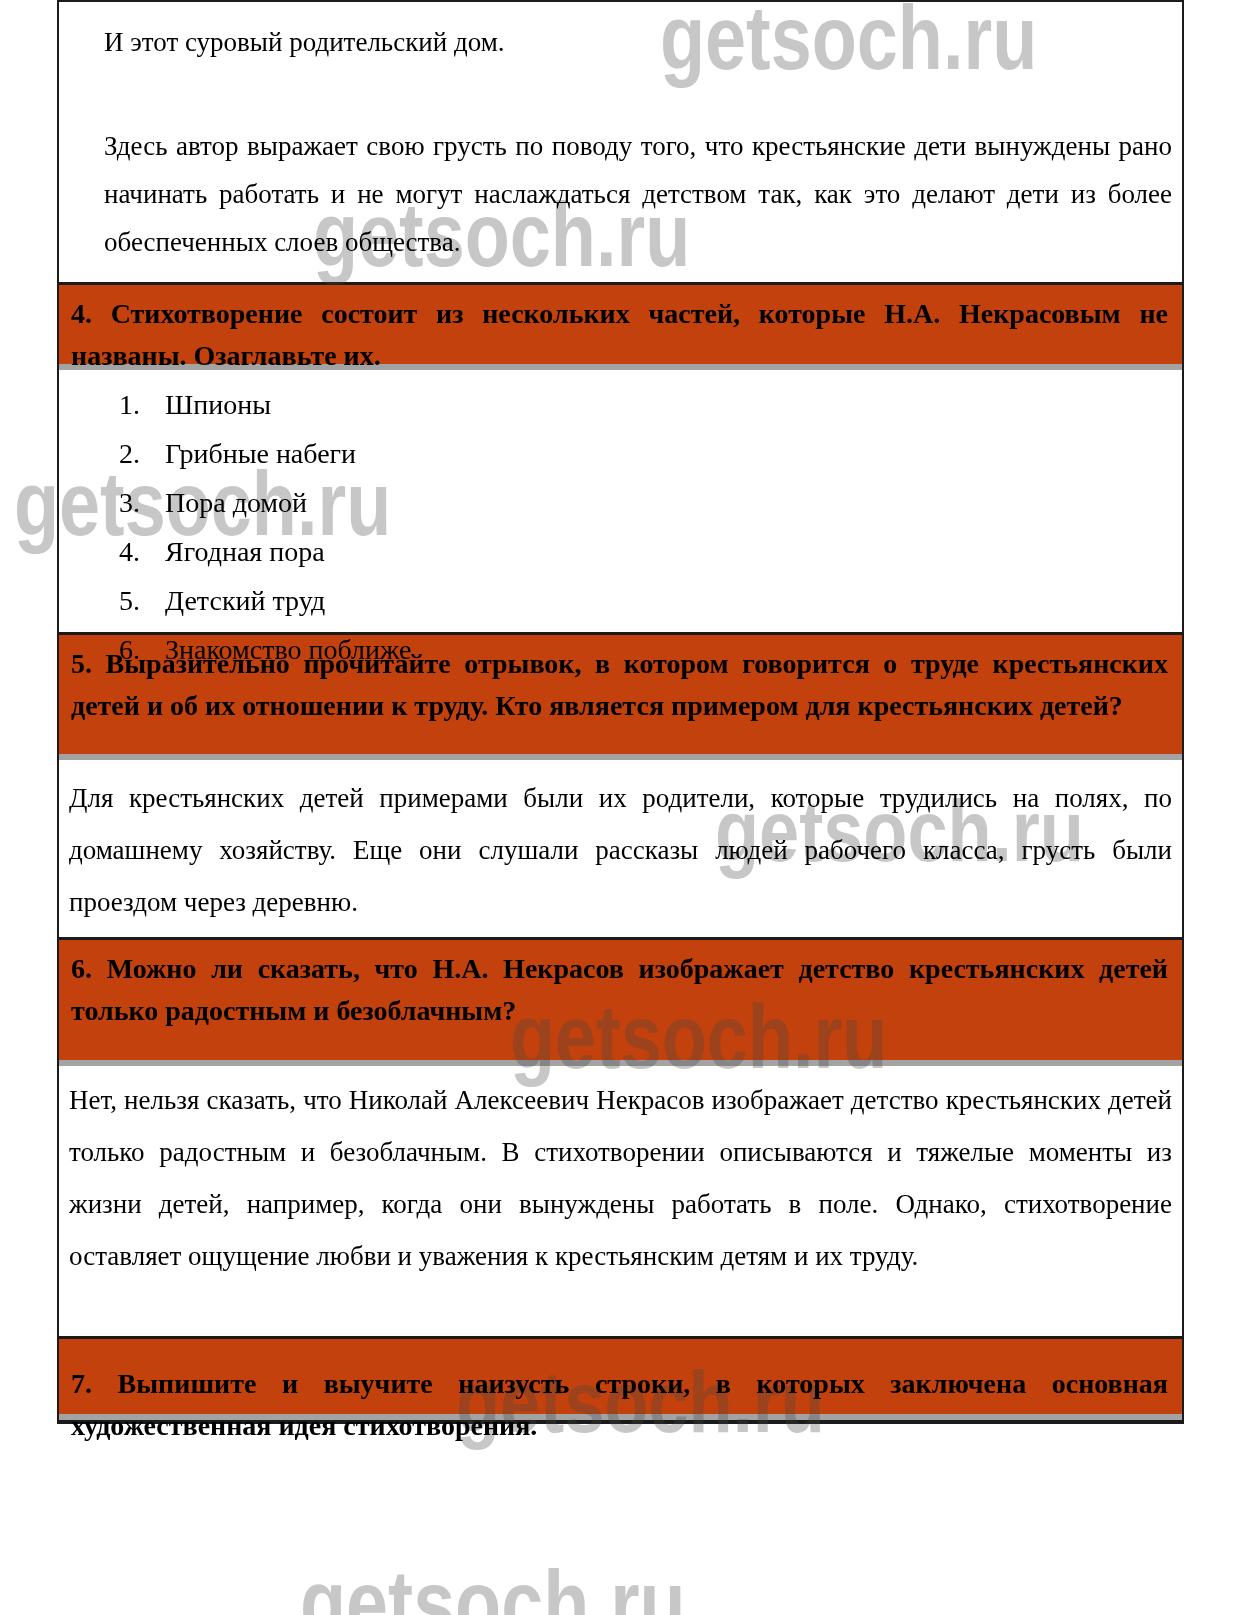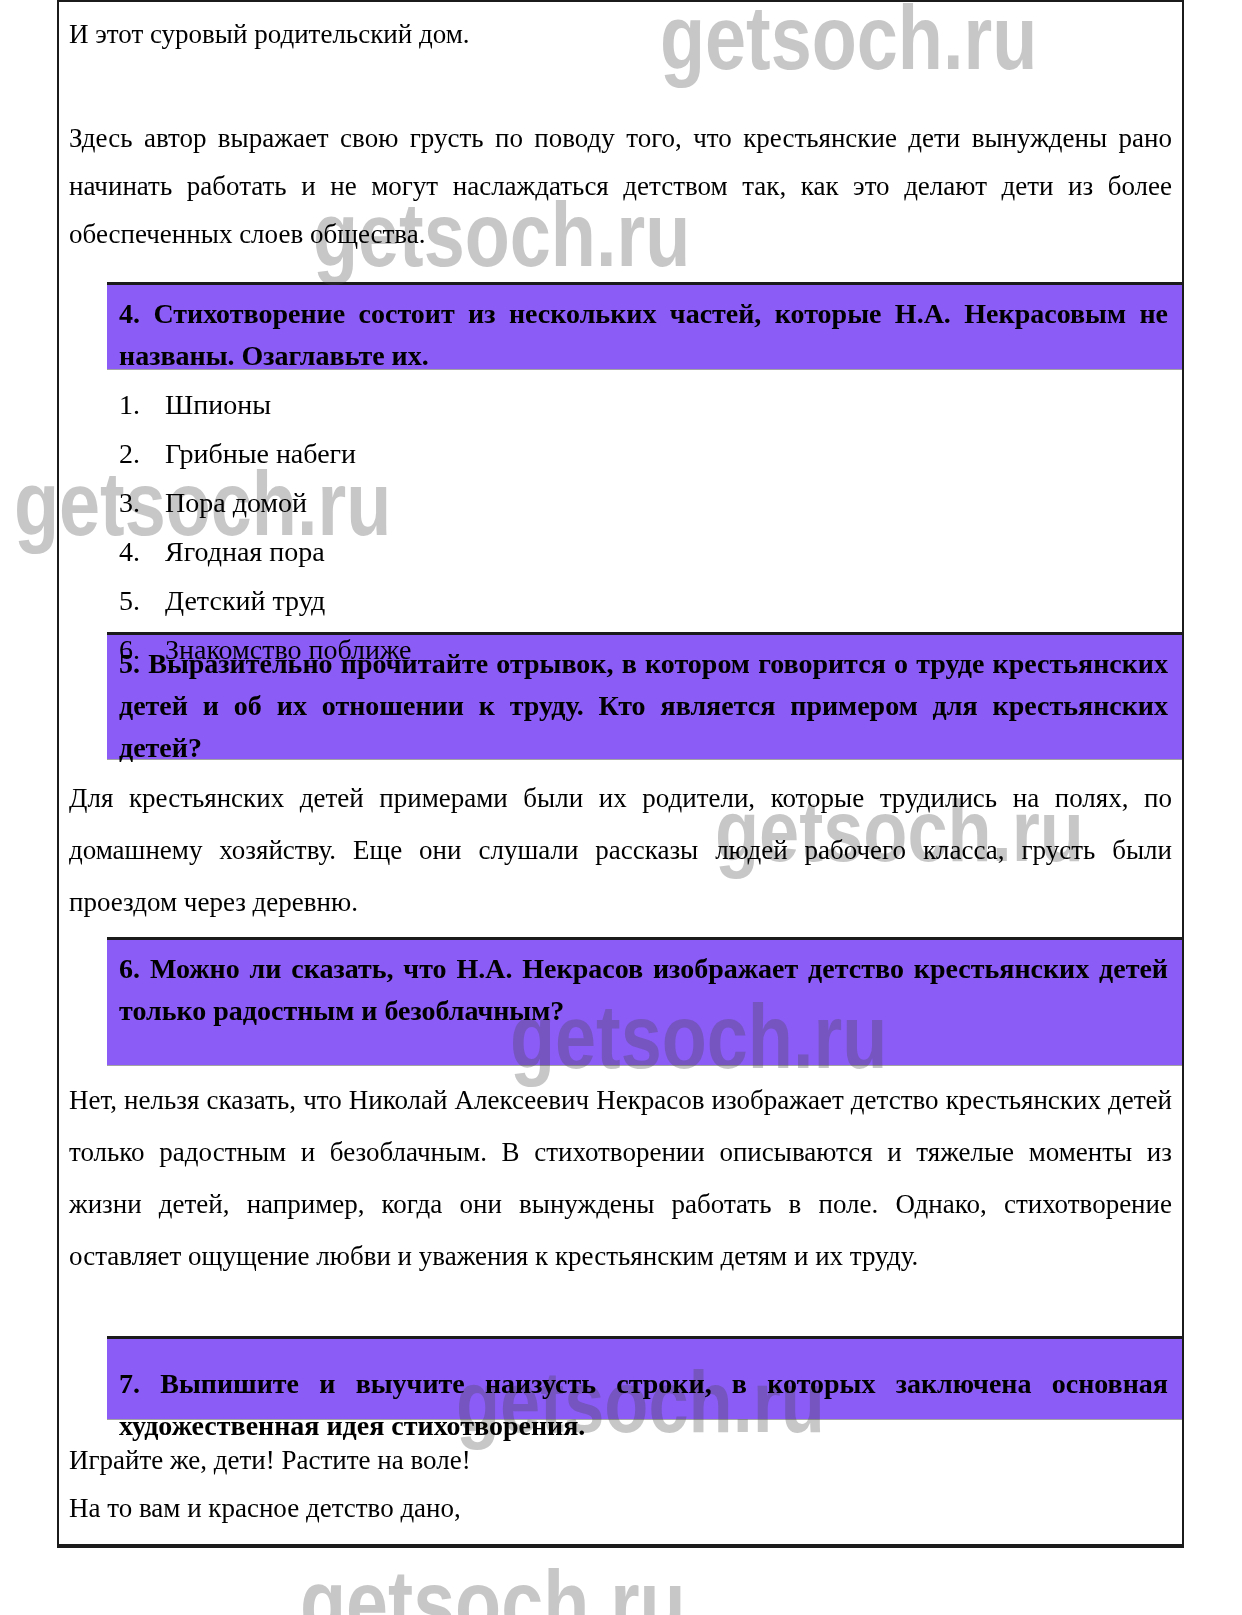--- a/index.html
+++ b/index.html
@@ -36,34 +36,33 @@
     border: 2px solid #1b1b1b;
     border-bottom-width: 4px;
     background: transparent;
   }
   .row { position: relative; }
   .row p, .row li, .row .txt { position: relative; z-index: 2; margin: 0; }
 
   .white-row { background: transparent; }
 
   .q-head {
-    background: #8b5cf6;
+    background: #c2410c;
     border-top: 3px solid #1b1b1b;
-    border-bottom: 1px solid #a3a3a3;
+    border-bottom: 6px solid #a3a3a3;
     font-weight: bold;
     font-size: 28px;
     line-height: 42px;
     text-align: justify;
     padding: 8px 14px 0 12px;
     box-sizing: border-box;
-    margin-left: 48px;
   }
 
   
-  .intro { height: 280px; padding: 0 10px; box-sizing: border-box; }
+  .intro { height: 280px; padding: 8px 10px; box-sizing: border-box; margin-left: 35px; }
   .intro .poem-line { padding-top: 14px; font-size: 27px; line-height: 36px; }
   .intro .commentary { margin-top: 62px; font-size: 27px; line-height: 48px; text-align: justify; }
 
   
   .q4-head { height: 88px; }
   .q4-list { height: 262px; padding-top: 10px; box-sizing: border-box; }
   .q4-list ol { margin: 0; padding-left: 88px; list-style: decimal; }
   .q4-list li { font-size: 28px; line-height: 49px; padding-left: 18px; }
 
   
@@ -124,19 +123,15 @@
     <div class="row q-head q6-head">
       <p class="txt">6. Можно ли сказать, что Н.А. Некрасов изображает детство крестьянских детей только радостным и безоблачным?</p>
     </div>
     <div class="row white-row ans6">
       <p class="answer-par">Нет, нельзя сказать, что Николай Алексеевич Некрасов изображает детство крестьянских детей только радостным и безоблачным. В стихотворении описываются и тяжелые моменты из жизни детей, например, когда они вынуждены работать в поле. Однако, стихотворение оставляет ощущение любви и уважения к крестьянским детям и их труду.</p>
     </div>
 
     <div class="row q-head q7-head">
       <p class="txt">7. Выпишите и выучите наизусть строки, в которых заключена основная художественная идея стихотворения.</p>
     </div>
-    <div class="row white-row poem-row">
-      <p>Играйте же, дети! Растите на воле!</p>
-      <p>На то вам и красное детство дано,</p>
-    </div>
 
   </div>
 </div>
 
 </body></html>

